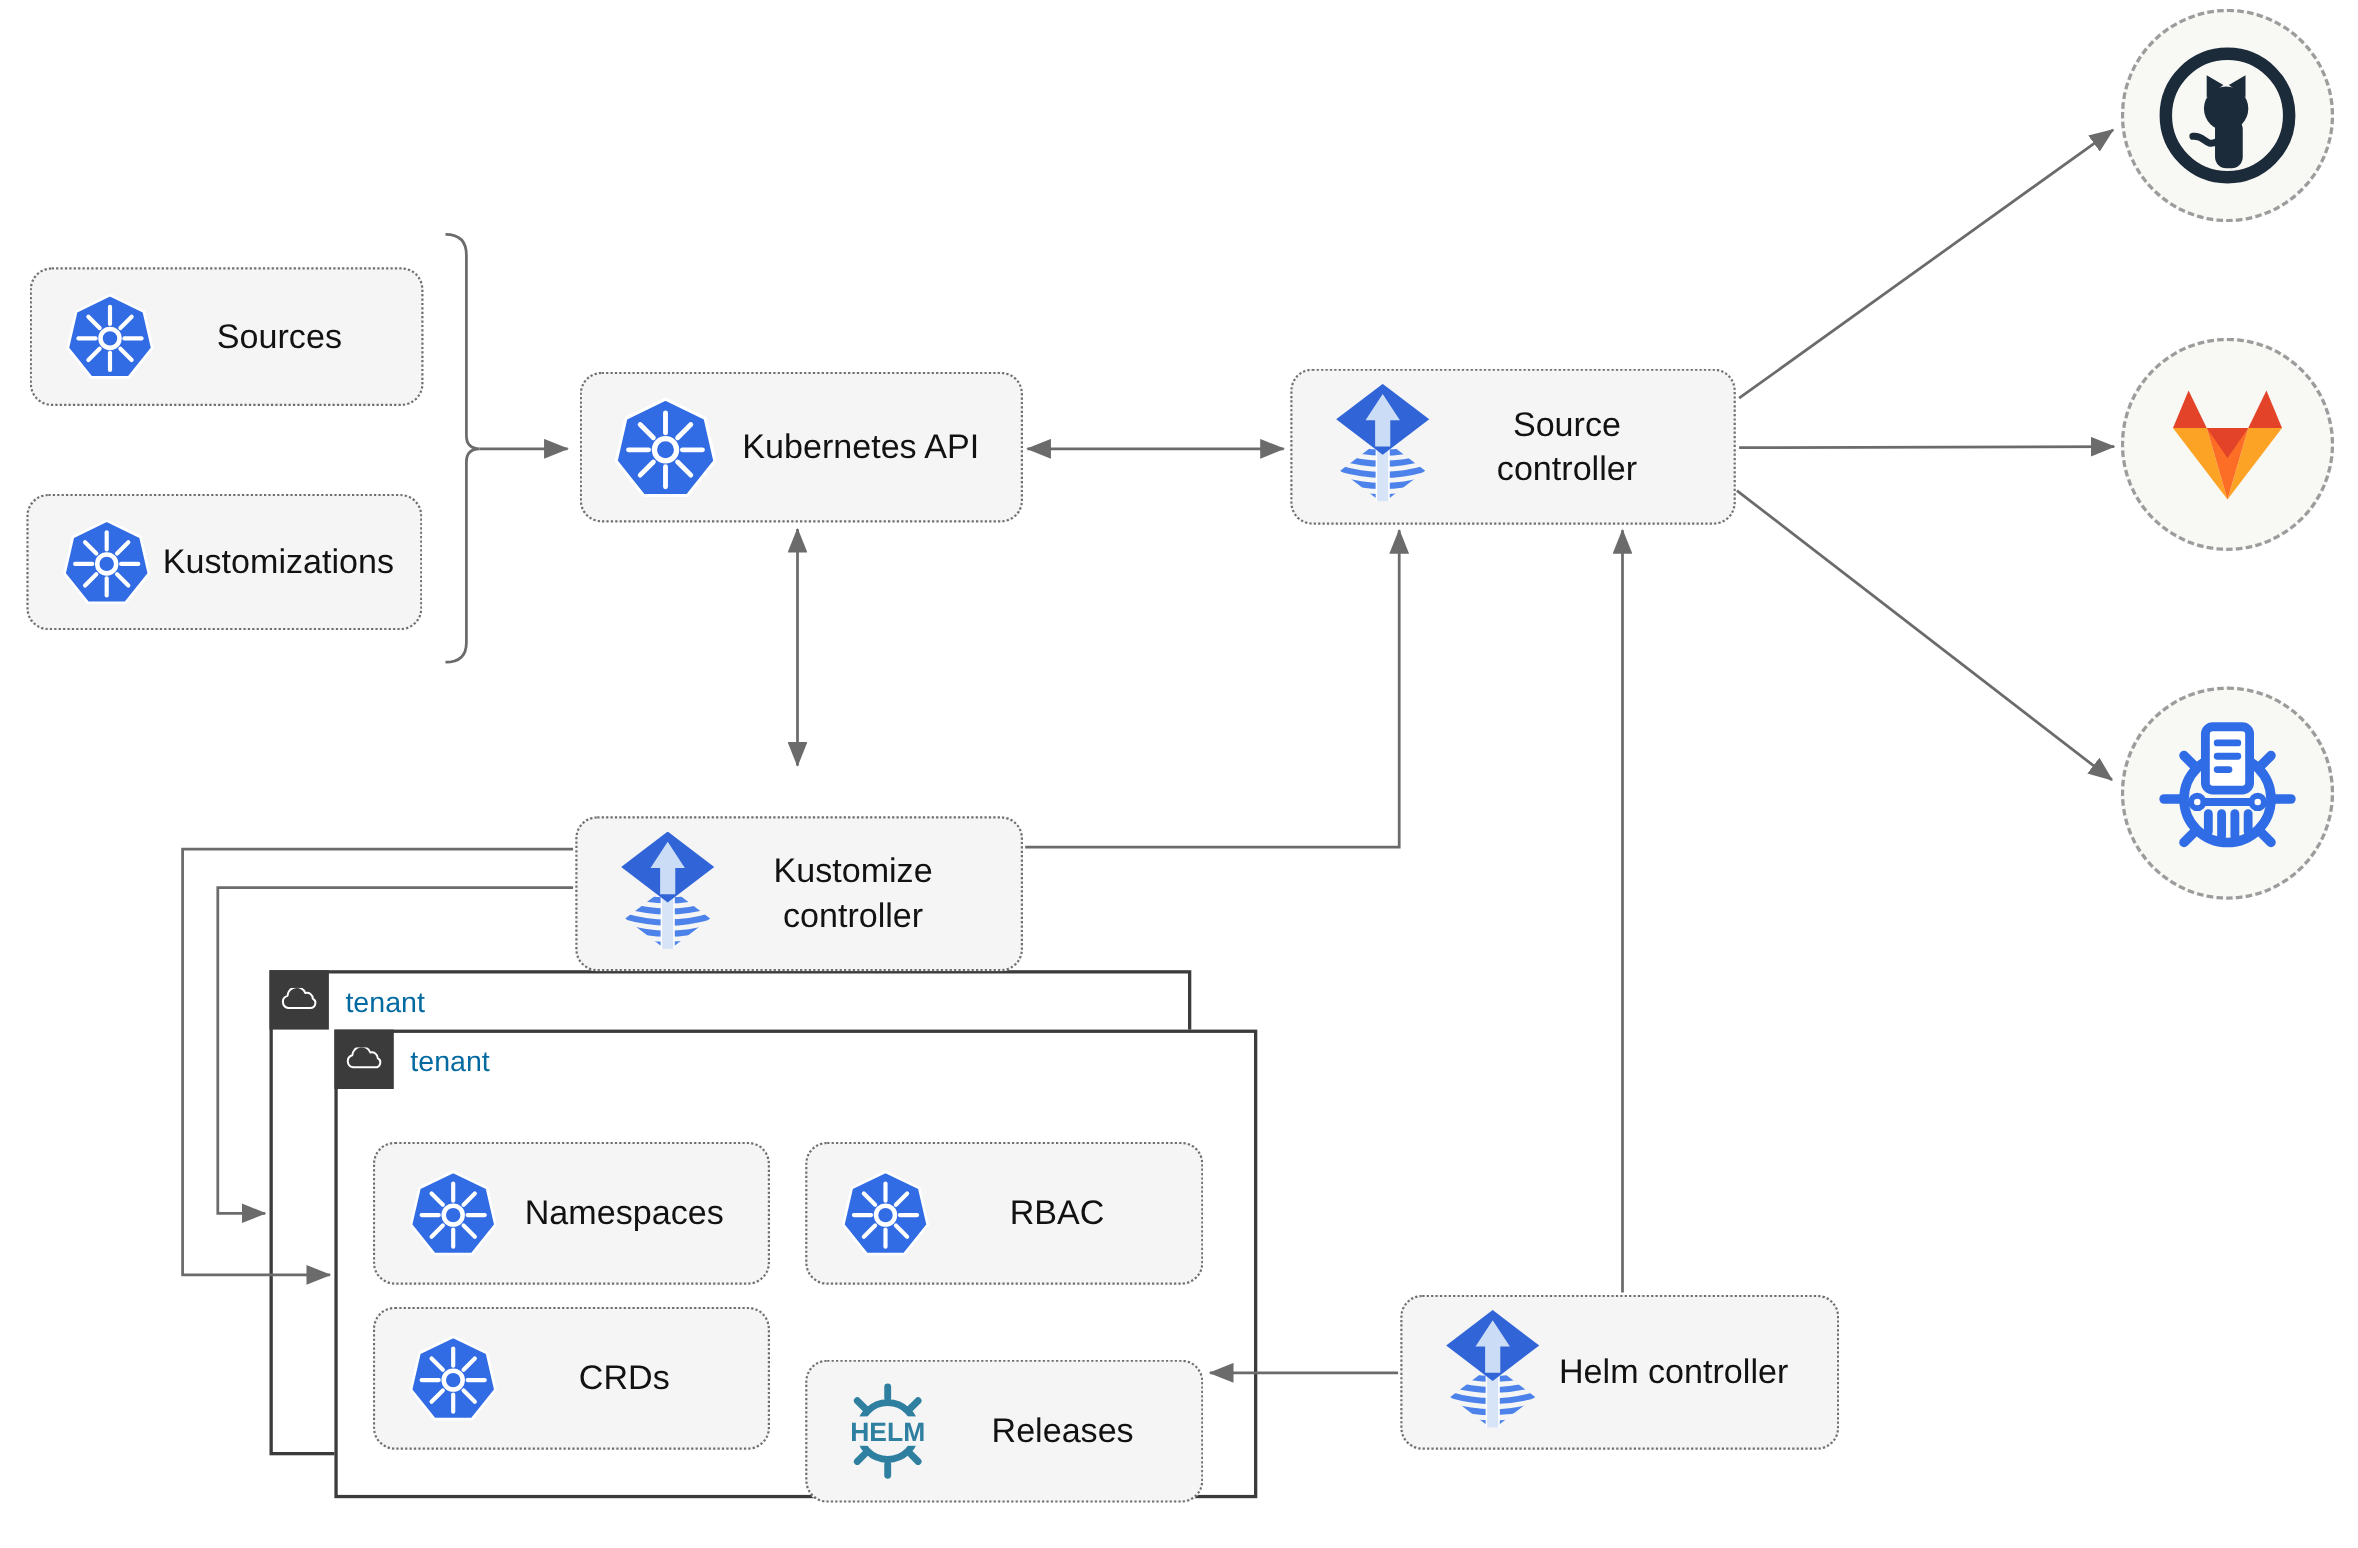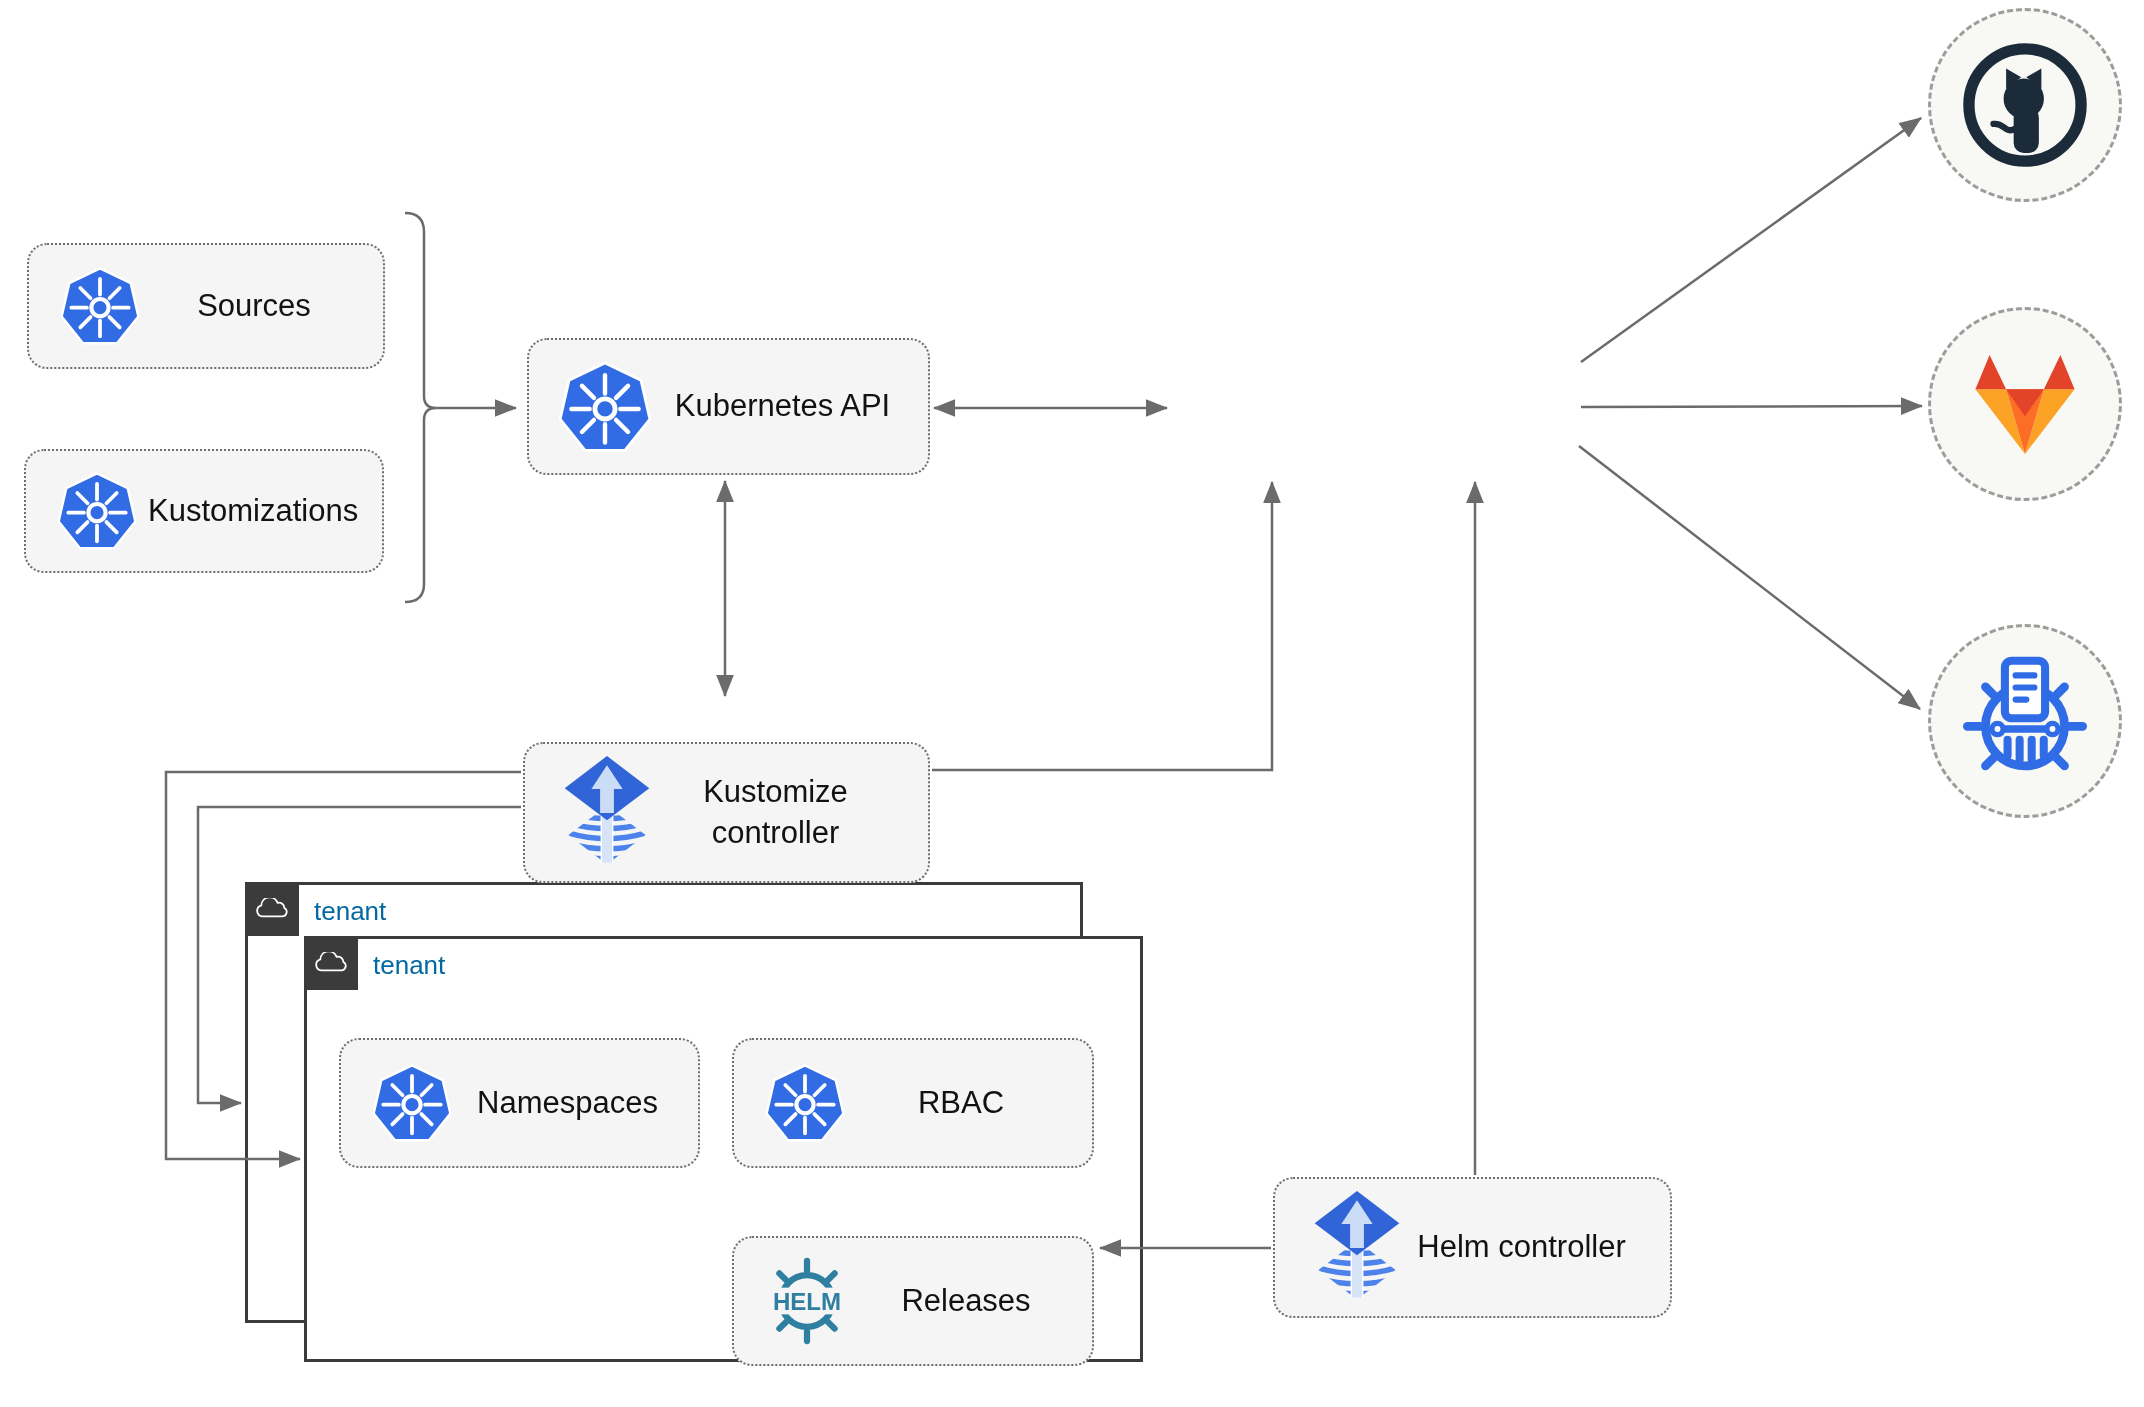--- a/index.html
+++ b/index.html
@@ -185,20 +185,26 @@
     <div class="lbl">Sources</div>
   </div>
 
   <div class="node" style="left:527px;top:338px;width:403px;height:137px;">
     <svg class="ic k8s big">
         <use href="#ic-k8s"></use>
       </svg>
     <div class="lbl">Kubernetes API</div>
   </div>
 
+  <div class="node" style="left:1173px;top:335px;width:405px;height:142px;">
+    <svg class="ic flux">
+        <use href="#ic-flux"></use>
+      </svg>
+    <div class="lbl" style="padding-right:40px;">Source controller</div>
+  </div>
 
   <div class="node" style="left:523px;top:742px;width:407px;height:141px;">
     <svg class="ic flux">
         <use href="#ic-flux"></use>
       </svg>
     <div class="lbl" style="padding-right:40px;">Kustomize controller</div>
   </div>
 
   <div class="node" style="left:1273px;top:1177px;width:399px;height:141px;">
     <svg class="ic flux">
@@ -214,20 +220,26 @@
     <div class="lbl">Namespaces</div>
   </div>
 
   <div class="node" style="left:732px;top:1038px;width:362px;height:130px;">
     <svg class="ic k8s">
         <use href="#ic-k8s"></use>
       </svg>
     <div class="lbl">RBAC</div>
   </div>
 
+  <div class="node" style="left:339px;top:1188px;width:361px;height:130px;">
+    <svg class="ic k8s">
+        <use href="#ic-k8s"></use>
+      </svg>
+    <div class="lbl">CRDs</div>
+  </div>
 
   <div class="node" style="left:732px;top:1236px;width:362px;height:130px;">
     <svg class="ic helm">
         <use href="#ic-helm"></use>
       </svg>
     <div class="lbl">Releases</div>
   </div>
 
   <div class="circle" style="left:1928px;top:8px;">
     <svg width="126" height="126">

